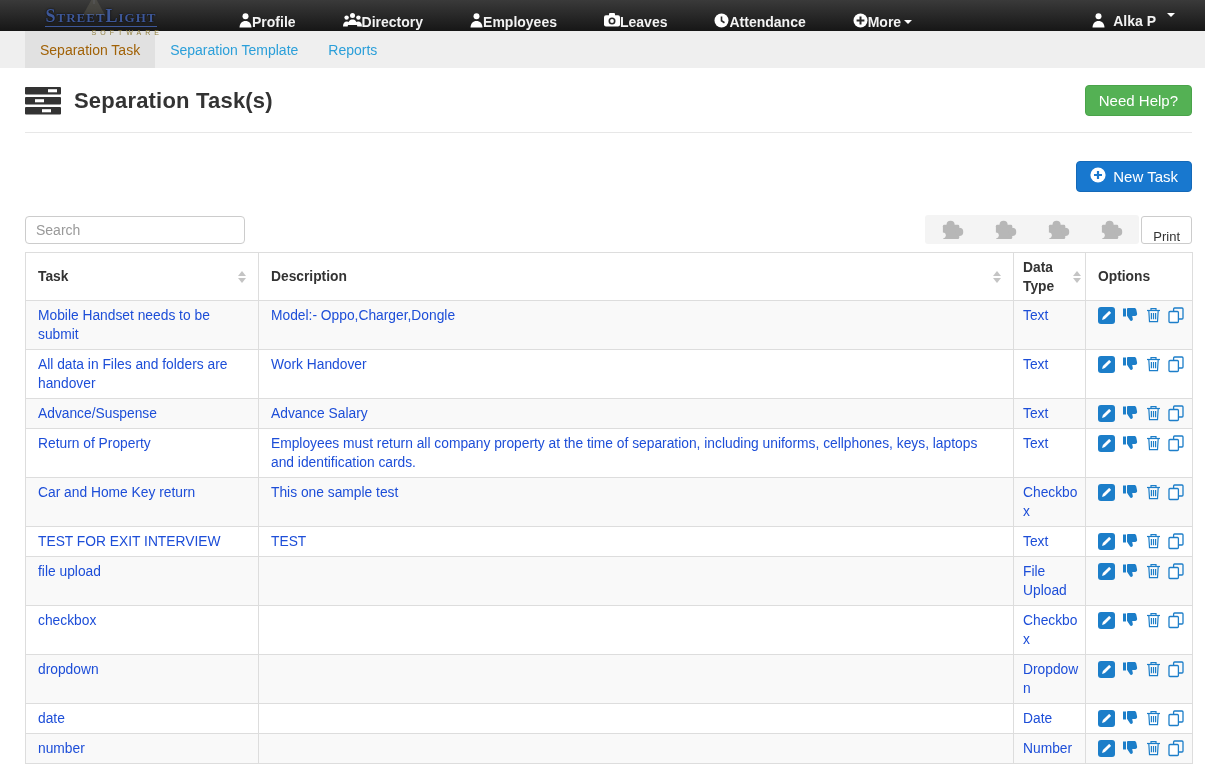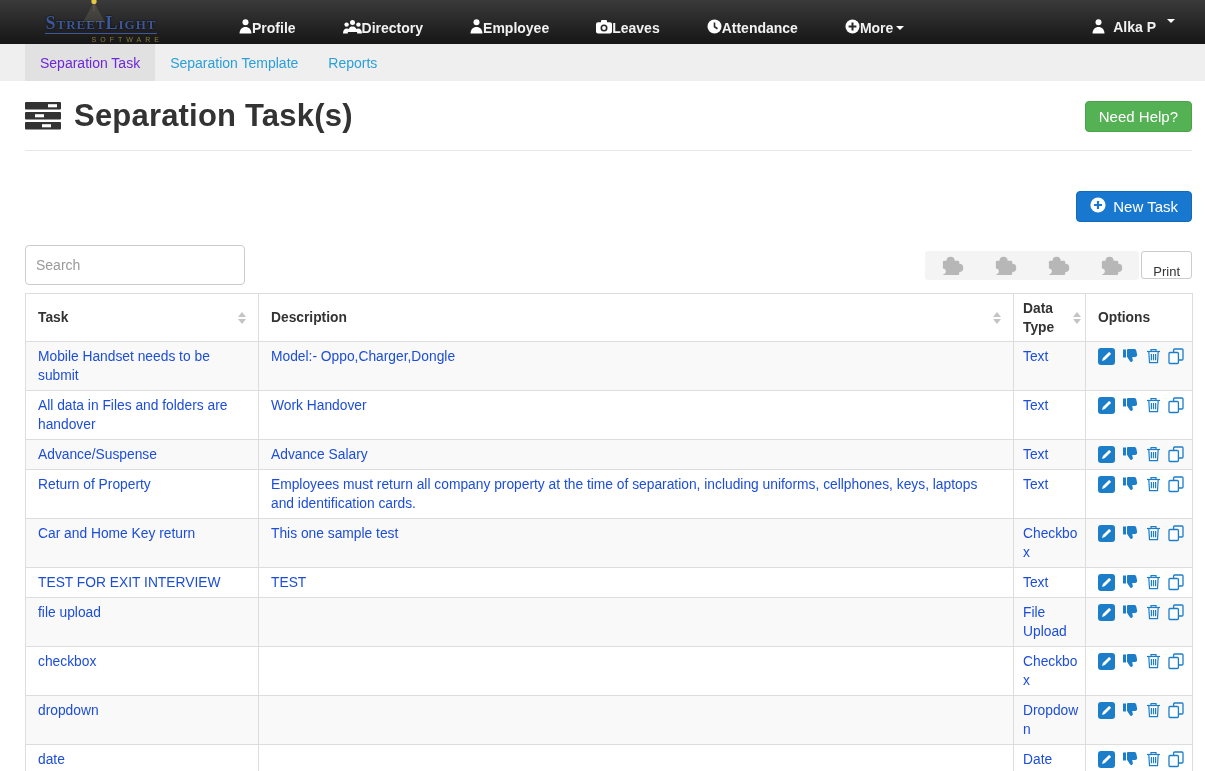--- a/index.html
+++ b/index.html
@@ -4,63 +4,63 @@
 <style>
   * { box-sizing: border-box; }
   html,body { margin:0; padding:0; }
   body {
     width:1205px; height:771px; overflow:hidden;
     background:#fff; font-family:"Liberation Sans", sans-serif;
   }
 
   
   .navbar {
-    height:44px; background:linear-gradient(#3a3a3a,#161616);
+    height:31px; background:linear-gradient(#3a3a3a,#161616);
     display:flex; align-items:center; padding:12px 30px 0 25px;
   }
   .brand { position:relative; display:flex; flex-direction:column; align-items:center; width:152px; cursor:pointer; }
   .brand-lamp { position:absolute; top:-16px; left:58px; }
   .brand-line1 {
     font-family:"Liberation Serif", serif; font-weight:700; font-variant:small-caps;
     font-size:18px; letter-spacing:1px; color:#3d5798; line-height:1;
     border-bottom:1px solid #3d5798; padding-bottom:1px; text-shadow:0 0 2px #000;
   }
   .brand-line2 { font-size:7px; letter-spacing:4px; color:#8f7d3c; margin-top:2px; align-self:flex-end; margin-right:14px; }
   .nav-items { display:flex; gap:47px; margin-left:62px; }
   .nav-item { display:flex; align-items:center; gap:0; color:#f2f2f2; font-size:14px; font-weight:700; cursor:pointer; white-space:nowrap; }
   .caret-down { width:0; height:0; border-left:4px solid transparent; border-right:4px solid transparent; border-top:4px solid #fff; margin-left:3px; }
   .navbar-user { margin-left:auto; display:flex; gap:8px; color:#f2f2f2; font-size:14px; font-weight:700; cursor:pointer; }
 
   
   .tabbar { height:37px; background:#efefef; display:flex; padding-left:25px; }
   .tab { display:flex; align-items:center; padding:0 15px; font-size:14px; color:#2b9fd9; cursor:pointer; }
-  .tab.active { background:#e1e1e1; color:#6d28d9; }
+  .tab.active { background:#e1e1e1; color:#a16207; }
 
   
   .content { margin:0 13px 0 25px; }
 
   .page-head { display:flex; align-items:center; padding-top:17px; }
   .title-icon { margin-right:13px; display:inline-flex; }
-  .page-title { font-size:31px; font-weight:700; color:#333; letter-spacing:.2px; }
+  .page-title { font-size:22px; font-weight:700; color:#333; letter-spacing:.2px; }
   .help-btn {
     margin-left:auto; background:#54b154; border:1px solid #4aa34a; color:#fff;
     font-size:15px; padding:6px 13px; border-radius:4px; cursor:pointer; font-family:inherit;
   }
 
   .rule { border:none; border-top:1px solid #e7e7e7; margin:16px 0 0; }
 
-  .newtask-row { display:flex; justify-content:flex-end; margin-top:40px; }
+  .newtask-row { display:flex; justify-content:flex-end; margin-top:28px; }
   .newtask-btn {
     display:flex; align-items:center; gap:7px; background:#1878cf; border:1px solid #1469b8;
     color:#fff; font-size:15px; padding:5px 13px; border-radius:4px; cursor:pointer; font-family:inherit;
   }
 
   .toolbar { display:flex; align-items:center; margin-top:23px; }
   .search-input {
-    width:220px; height:40px; border:1px solid #ccc; border-radius:4px;
+    width:220px; height:28px; border:1px solid #ccc; border-radius:4px;
     padding:0 10px; font-size:14px; font-family:inherit; color:#444; outline:none;
   }
   .search-input::placeholder { color:#999; }
   .tool-right { margin-left:auto; display:flex; align-items:center; }
   .puzzle-group { display:flex; align-items:center; background:#f4f4f4; border-radius:3px; padding:2px 13px; gap:24px; }
   .puzzle-btn { display:inline-flex; cursor:pointer; }
   .print-btn {
     height:28px; background:#fff; border:1px solid #ccc; border-radius:3px;
     font-size:13px; color:#333; padding:12px 11px; margin-left:2px; cursor:pointer; font-family:inherit;
   }
@@ -124,21 +124,21 @@
       </span>
       <span>Directory</span>
     </div>
     <div class="nav-item">
       <span>
         <svg width="13" height="15" viewBox="0 0 13 15">
             <circle cx="6.5" cy="3.3" r="3" fill="#fff"></circle>
             <path d="M0.5 14.5c0-4 2.5-6.6 6-6.6s6 2.6 6 6.6z" fill="#fff"></path>
           </svg>
       </span>
-      <span>Employee</span>
+      <span>Employees</span>
     </div>
     <div class="nav-item">
       <span>
         <svg width="16" height="14" viewBox="0 0 16 14">
             <rect x="5" y="0" width="6" height="3.5" rx="1" fill="#fff"></rect>
             <rect x="0" y="2.2" width="16" height="11.4" rx="2" fill="#fff"></rect>
             <circle cx="8" cy="8" r="3.5" fill="#2a2a2a"></circle>
             <circle cx="8" cy="8" r="1.9" fill="#fff"></circle>
           </svg>
       </span>

